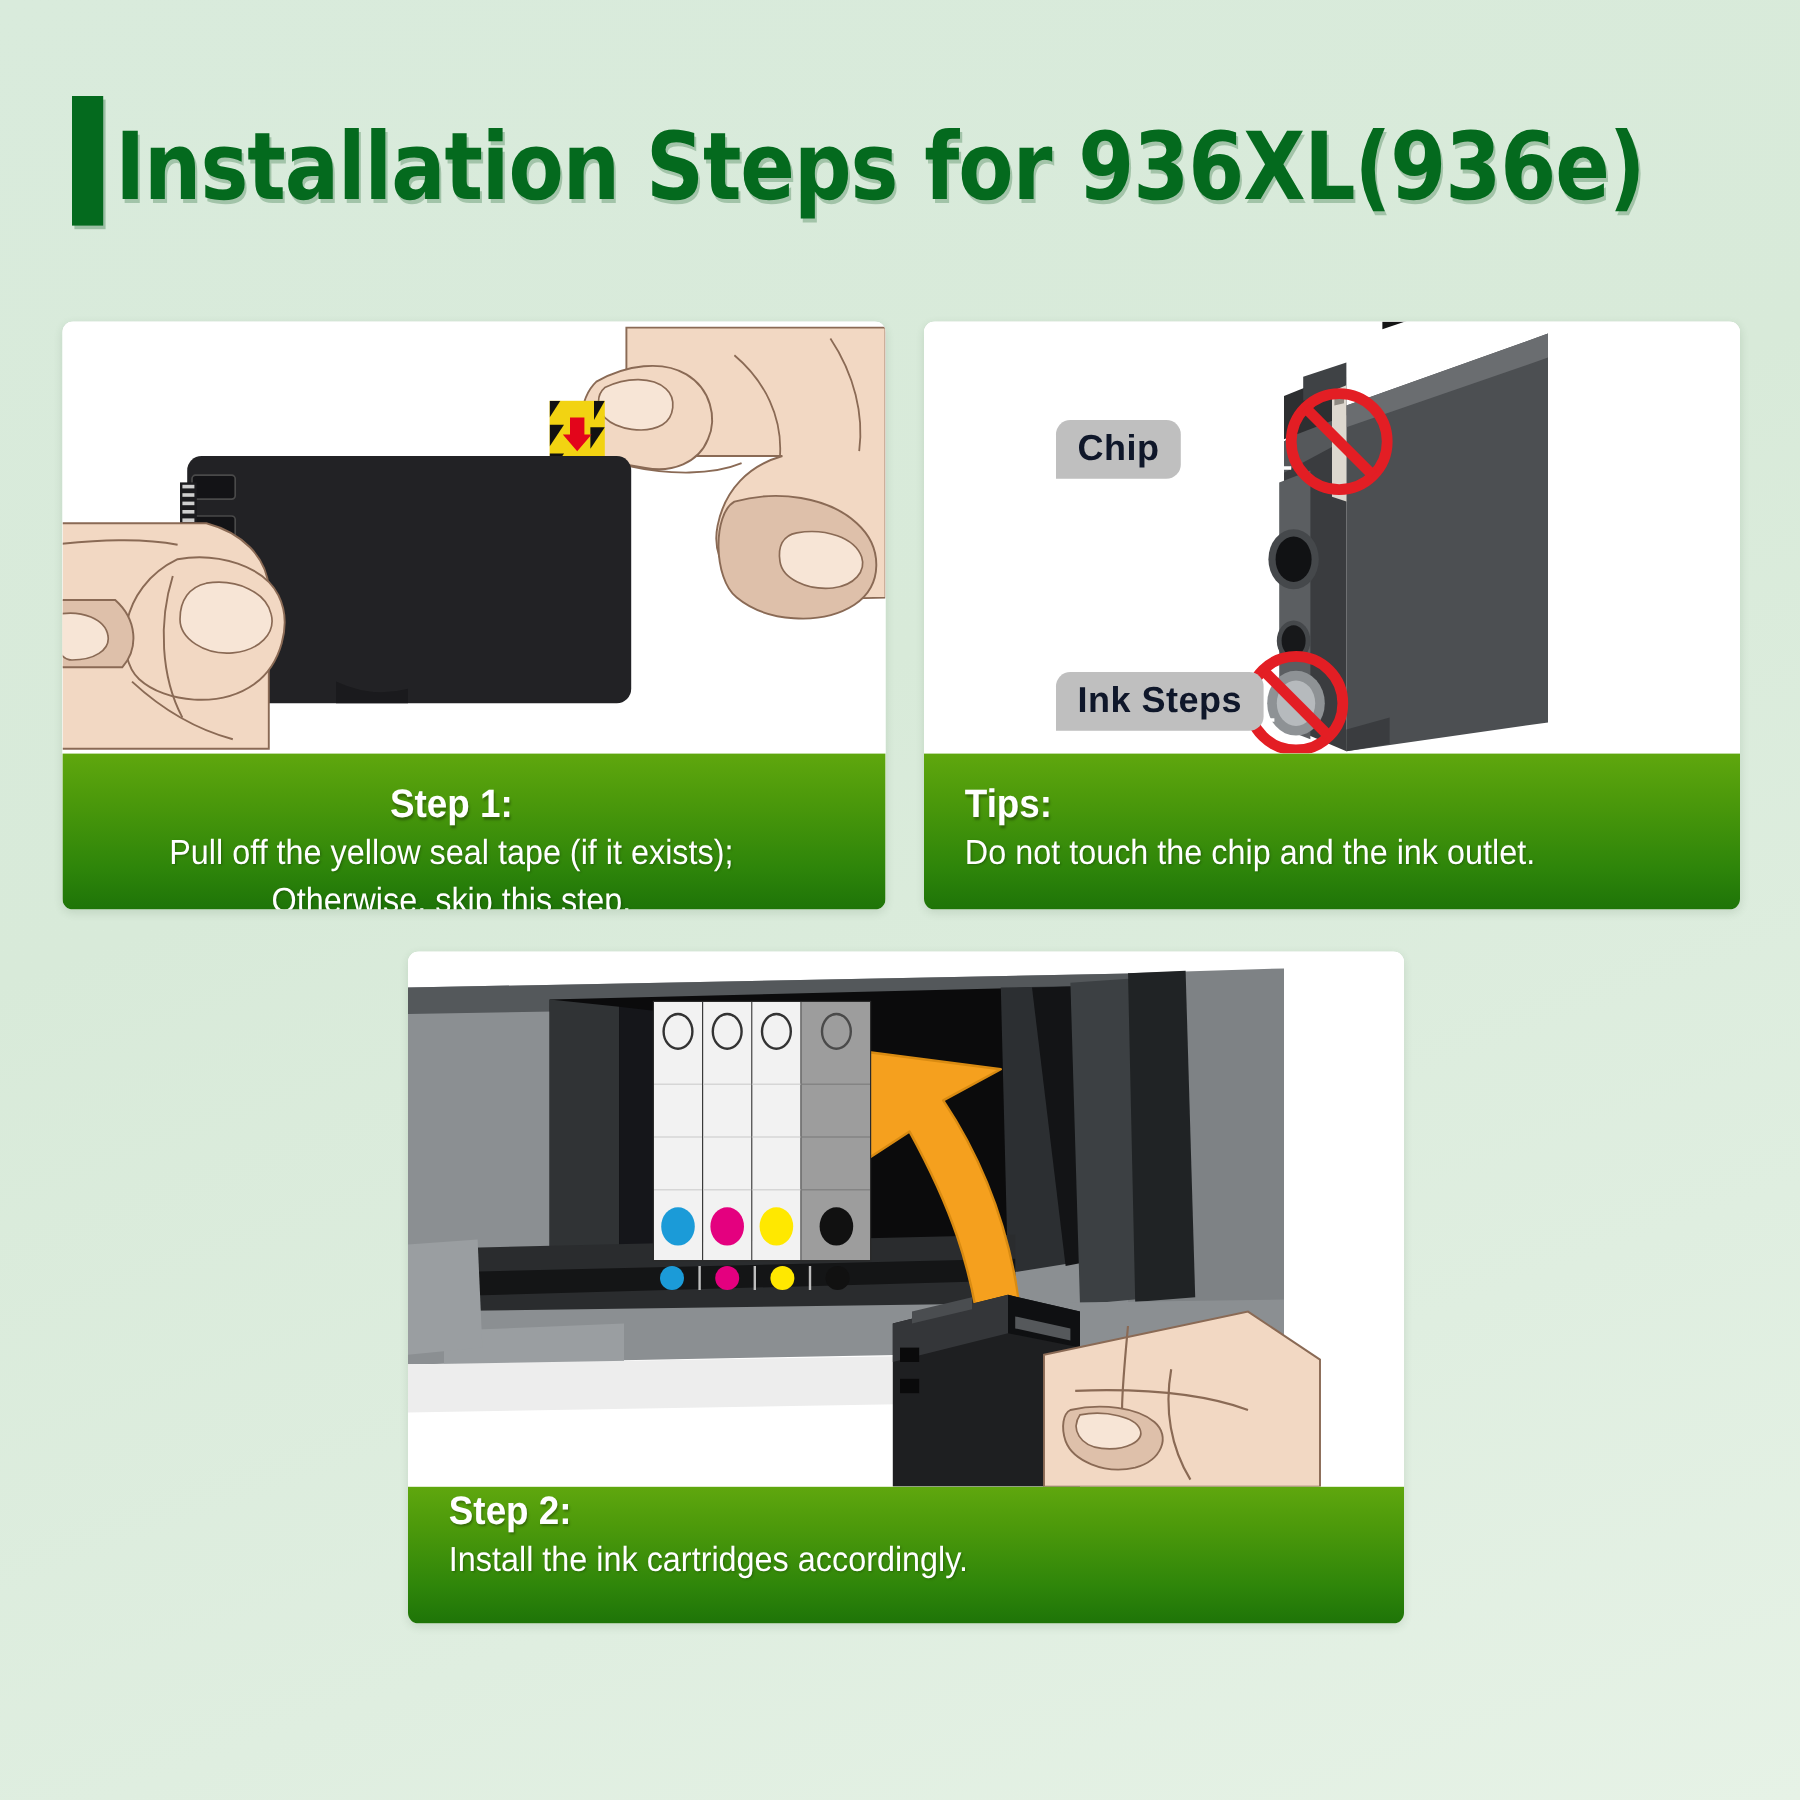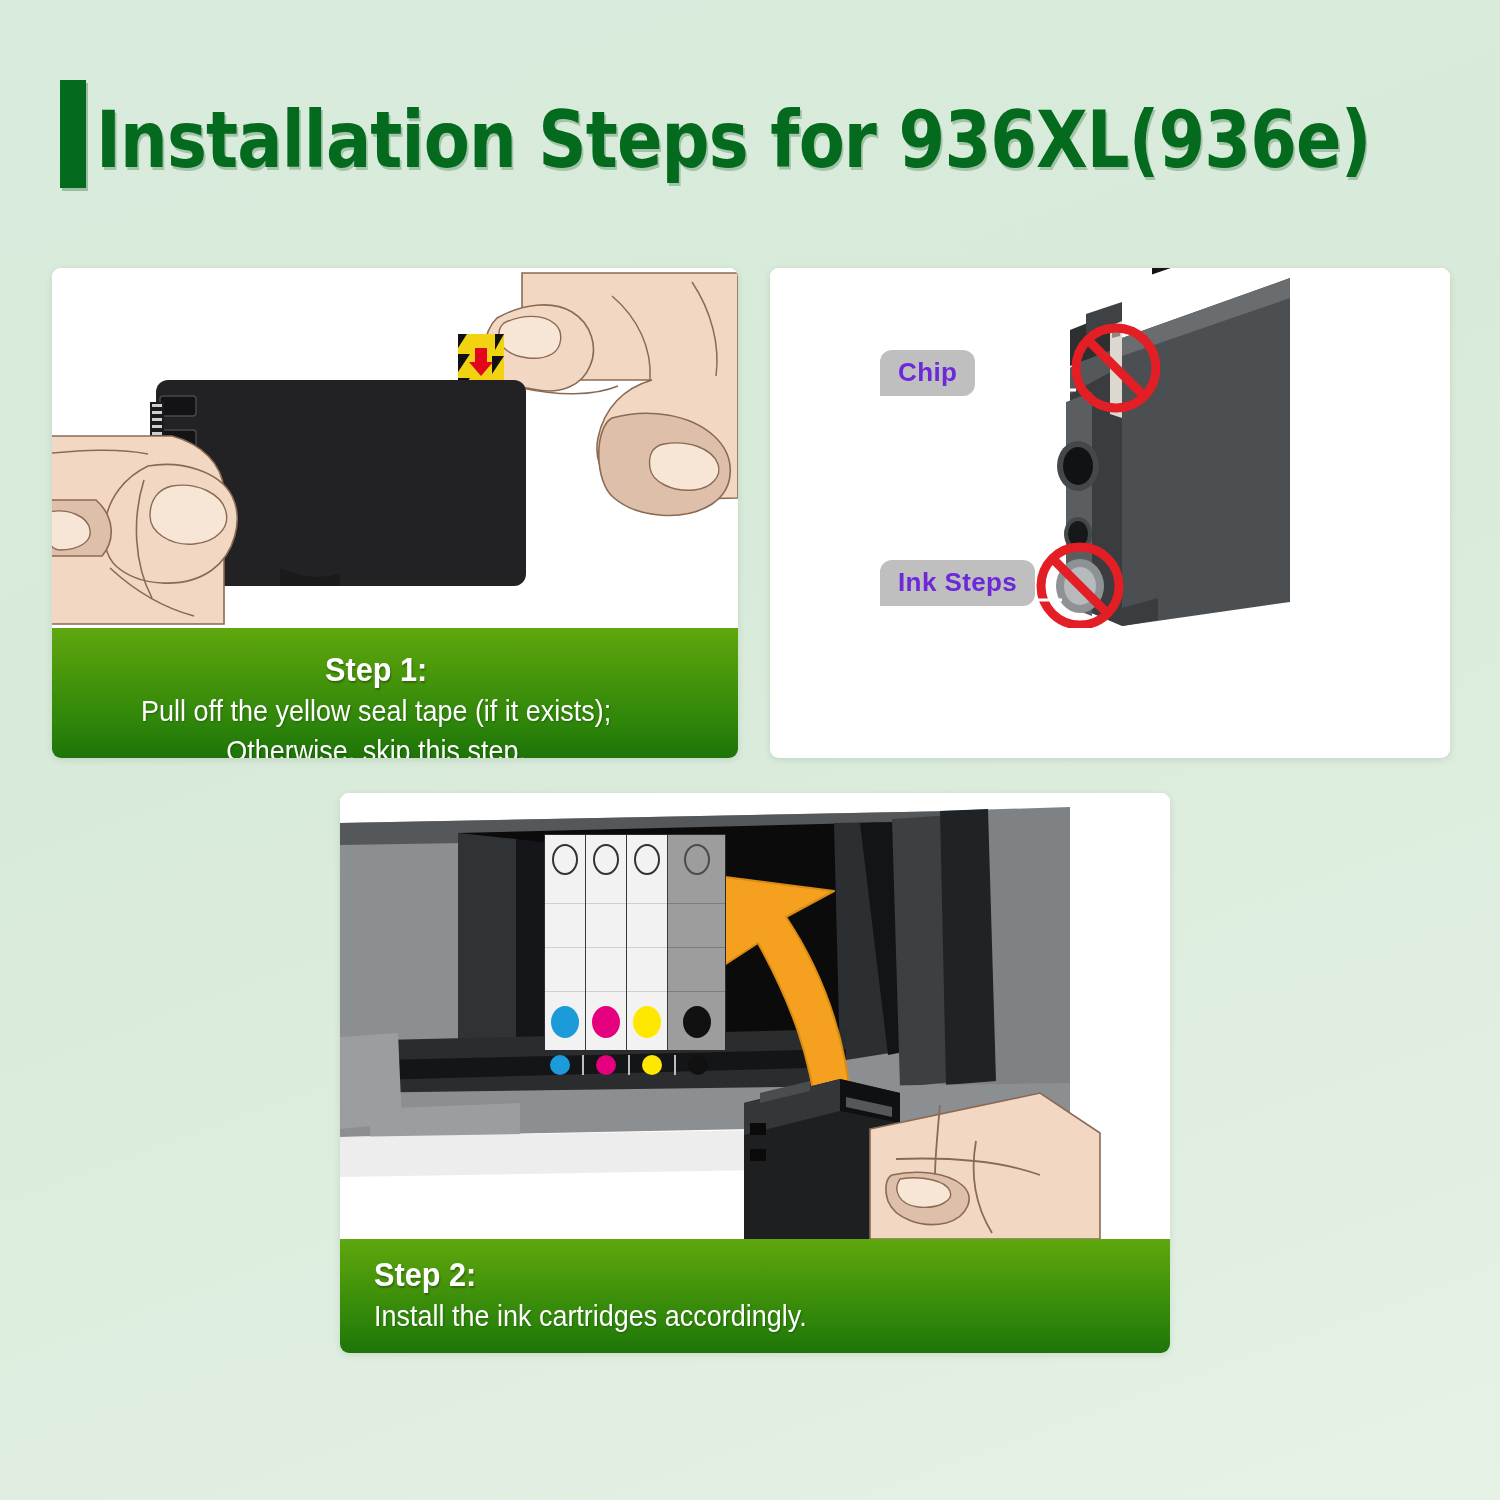--- a/index.html
+++ b/index.html
@@ -35,28 +35,28 @@
             text-shadow:1px 1px 2px rgba(0,0,0,.25);transform:scaleX(.93);transform-origin:left center;}
 
   #card1{left:52px;top:268px;width:686px;height:490px;}
   #card1 .art{height:360px;}
   #card1 .caption{height:130px;text-align:center;}
   #card2{left:770px;top:268px;width:680px;height:490px;}
   #card2 .art{height:360px;}
   #card2 .caption{height:130px;}
   #card3{left:340px;top:793px;width:830px;height:560px;}
   #card3 .art{height:446px;}
-  #card3 .caption{height:114px;padding-top:16px;}
+  #card3 .caption{height:114px;padding-top:0;}
   .skin{fill:#F2D8C3;stroke:#8a6a55;stroke-width:1.6;}
   .skin2{fill:#DEC0AA;stroke:#8a6a55;stroke-width:1.6;}
   .nail{fill:#F7E5D6;stroke:#8a6a55;stroke-width:1.4;}
 
   
   .lbl{position:absolute;background:#BFBFBF;border-radius:12px 12px 12px 0;
-       color:#6d28d9;font-weight:bold;font-size:26px;padding:7px 18px 8px 18px;
+       color:#0f172a;font-weight:bold;font-size:30px;padding:7px 18px 8px 18px;
        letter-spacing:.4px;box-sizing:border-box;}
 
   
   .slotgrid{position:absolute;display:flex;border:1px solid #2b2b2b;}
   .slotcol{width:41px;height:215px;border-right:1px solid #3a3a3a;position:relative;
            display:flex;flex-direction:column;justify-content:space-between;align-items:center;
            padding:9px 0 12px 0;box-sizing:border-box;}
   .slotcol:last-child{border-right:none;}
   .slotcol.white{background:#f2f2f2;}
   .slotcol.gray{background:#9d9d9d;width:57px;}
@@ -197,20 +197,24 @@
           <circle cx="310" cy="318" r="39" fill="none" stroke="#E31E24" stroke-width="9"></circle>
           <line x1="283" y1="291" x2="337" y2="345" stroke="#E31E24" stroke-width="9"></line>
         </g>
 
         <line x1="120" y1="122" x2="306" y2="122" stroke="#ffffff" stroke-width="3"></line>
         <line x1="126" y1="332" x2="292" y2="332" stroke="#ffffff" stroke-width="3"></line>
       </svg>
 
       <div class="lbl" style="left:110px;top:82px;">Chip</div>
       <div class="lbl" style="left:110px;top:292px;">Ink Steps</div>
+    </div>
+    <div class="caption">
+      <div class="cap-head">Tips:</div>
+      <div class="cap-body">Do not touch the chip and the ink outlet.</div>
     </div>
   </div>
 
   <div class="card" id="card3">
     <div class="art">
       <svg width="830" height="446" viewBox="0 0 830 446">
         <rect x="0" y="0" width="830" height="446" fill="#ffffff"></rect>
 
         <g>
           <path d="M0 30 L718 16 L718 300 L0 300 Z" fill="#8b8f92"></path>

